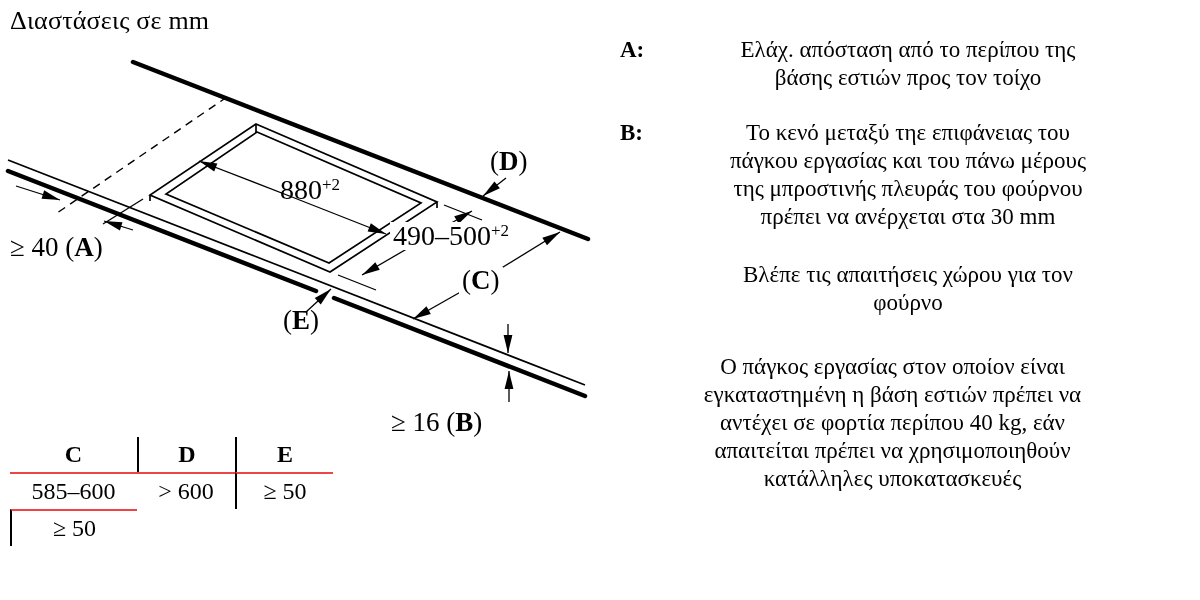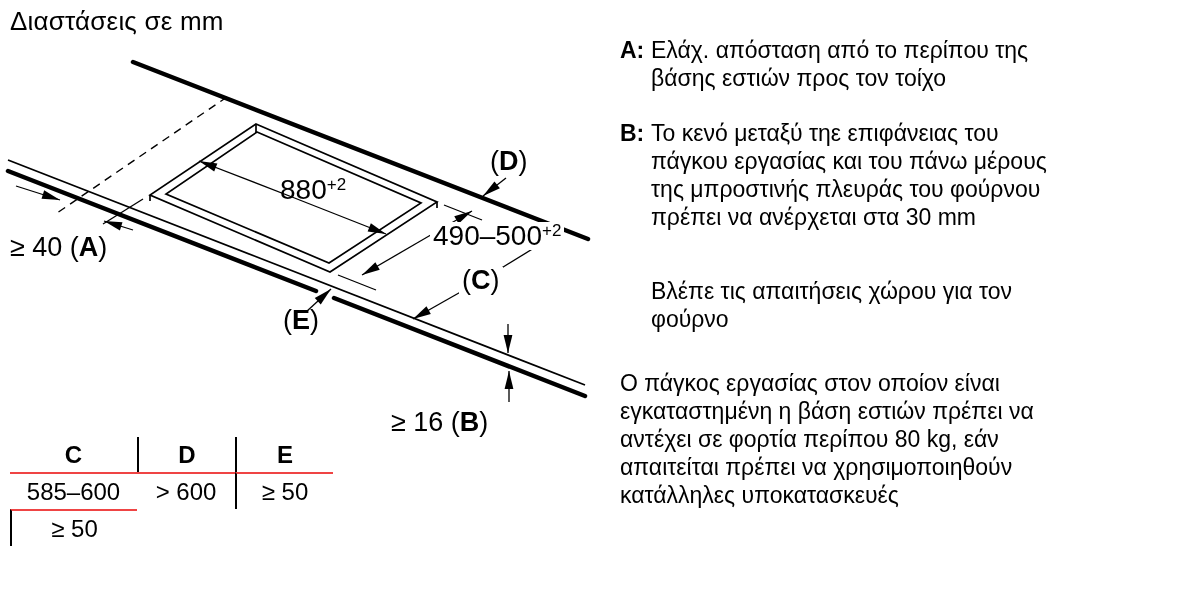--- a/index.html
+++ b/index.html
@@ -1,18 +1,18 @@
 <!DOCTYPE html>
 <html><head>
 <meta charset="utf-8">
 <style>
   html,body{margin:0;padding:0;background:#fff;}
   #stage{
     position:relative;width:1200px;height:600px;background:#ffffff;
-    font-family:Liberation Sans, sans-serif;color:#000;overflow:hidden;
+    font-family:Liberation Serif, serif;color:#000;overflow:hidden;text-align:center;
   }
   
   .title{position:absolute;left:10px;top:6px;font-size:26px;letter-spacing:.2px;}
   
   #diagram{position:absolute;left:0;top:0;width:600px;height:430px;}
   
   .dlabel{position:absolute;font-size:27px;white-space:nowrap;line-height:1;}
   .dlabel b{font-weight:bold;}
   .dim-sup{font-size:17px;vertical-align:9px;letter-spacing:0;}
   .bg{background:#fff;padding:0 3px;}
@@ -20,21 +20,21 @@
   .dim-table{position:absolute;left:10px;top:437px;display:grid;grid-template-columns:127px 98px 98px;font-size:24px;}
   .dim-table .cell{height:35px;display:flex;align-items:center;justify-content:center;}
   .dim-table .head{font-weight:bold;}
   .dim-table .b-left{border-left:2px solid #000;}
   .dim-table .b-top{border-top:2px solid #ef4444;}
   
   .notes{position:absolute;left:620px;top:36px;width:545px;font-size:23px;line-height:28px;}
   .note-item{position:relative;padding-left:31px;margin-bottom:27px;}
   .note-label{position:absolute;left:0;top:0;font-weight:bold;}
   .pre{white-space:pre-line;}
-  .note-see{padding-left:31px;margin-top:46px;margin-bottom:36px;}
+  .note-see{padding-left:31px;margin-top:30px;margin-bottom:36px;}
   .note-para{padding-left:0;}
 </style>
 </head>
 <body>
 
 <div id="stage">
 
   <div class="title">Διαστάσεις σε mm</div>
 
   <svg id="diagram" viewBox="0 0 600 430">
@@ -77,21 +77,21 @@
     <line x1="506" y1="178" x2="483" y2="196" stroke="#000" stroke-width="1.3" marker-end="url(#ah)"></line>
 
     <line x1="306" y1="312" x2="331" y2="289" stroke="#000" stroke-width="1.3" marker-end="url(#ah)"></line>
 
     <line x1="508" y1="324" x2="508" y2="353" stroke="#000" stroke-width="1.3" marker-end="url(#ah)"></line>
     <line x1="509" y1="402" x2="509" y2="371" stroke="#000" stroke-width="1.3" marker-end="url(#ah)"></line>
   </svg>
 
   <div class="dlabel" style="left:280px;top:176px;font-size:28px;"><span>880</span><span class="dim-sup">+2</span></div>
 
-  <div class="dlabel bg" style="left:390px;top:222px;font-size:28px;margin-left:40px;"><span>490–500</span><span class="dim-sup">+2</span></div>
+  <div class="dlabel bg" style="left:390px;top:222px;font-size:28px;"><span>490–500</span><span class="dim-sup">+2</span></div>
 
   <div class="dlabel" style="left:10px;top:234px;"><span>≥ 40 (</span><b>A</b><span>)</span></div>
 
   <div class="dlabel" style="left:391px;top:369px;margin-top:40px;"><span>≥ 16 (</span><b>B</b><span>)</span></div>
 
   <div class="dlabel bg" style="left:459px;top:267px;"><span>(</span><b>C</b><span>)</span></div>
 
   <div class="dlabel" style="left:490px;top:148px;"><span>(</span><b>D</b><span>)</span></div>
 
   <div class="dlabel" style="left:283px;top:307px;"><span>(</span><b>E</b><span>)</span></div>
@@ -118,18 +118,18 @@
       <span class="note-label">B:</span>
       <span class="pre">Το κενό μεταξύ τηε επιφάνειας του
 πάγκου εργασίας και του πάνω μέρους
 της μπροστινής πλευράς του φούρνου
 πρέπει να ανέρχεται στα 30 mm</span>
     </div>
     <div class="note-see pre">Βλέπε τις απαιτήσεις χώρου για τον
 φούρνο</div>
     <div class="note-para pre">Ο πάγκος εργασίας στον οποίον είναι
 εγκαταστημένη η βάση εστιών πρέπει να
-αντέχει σε φορτία περίπου 80 kg, εάν
+αντέχει σε φορτία περίπου 40 kg, εάν
 απαιτείται πρέπει να χρησιμοποιηθούν
 κατάλληλες υποκατασκευές</div>
   </div>
 
 </div>
 
 </body></html>

